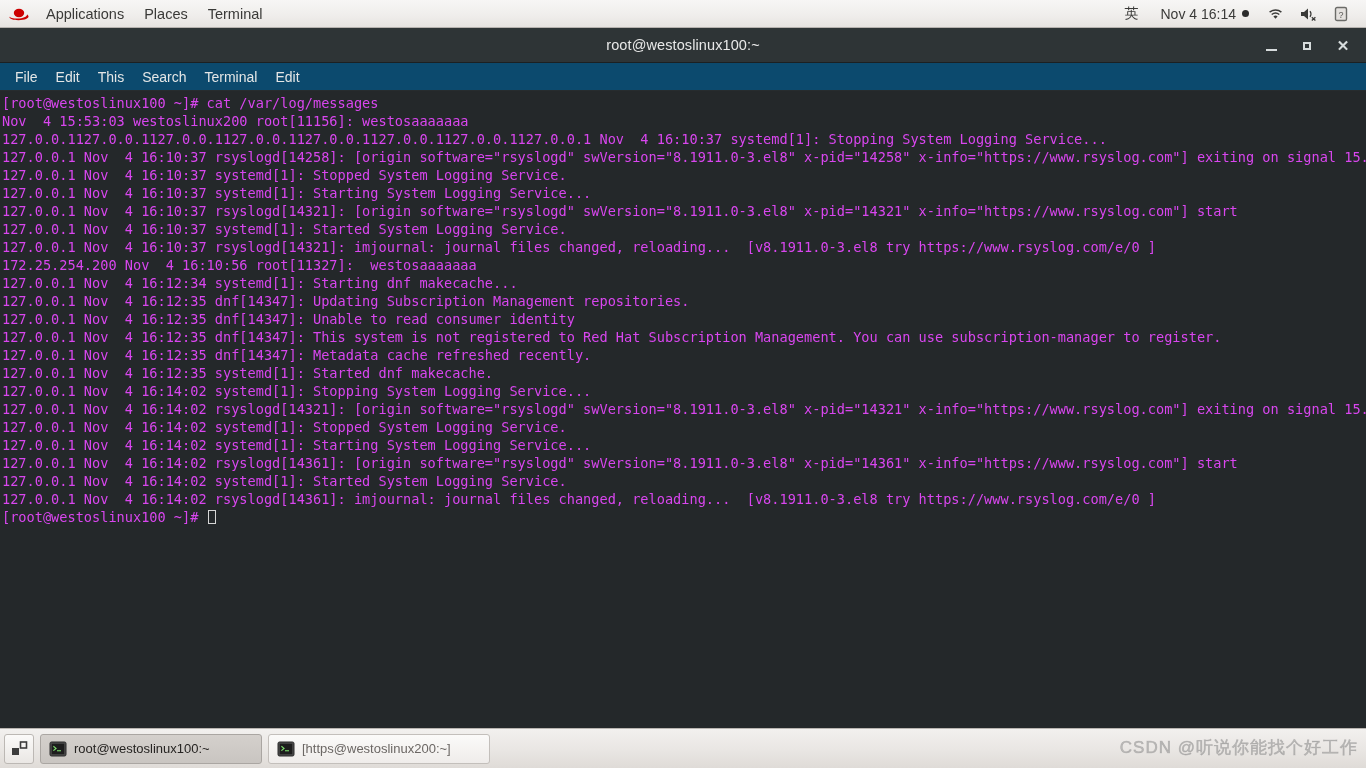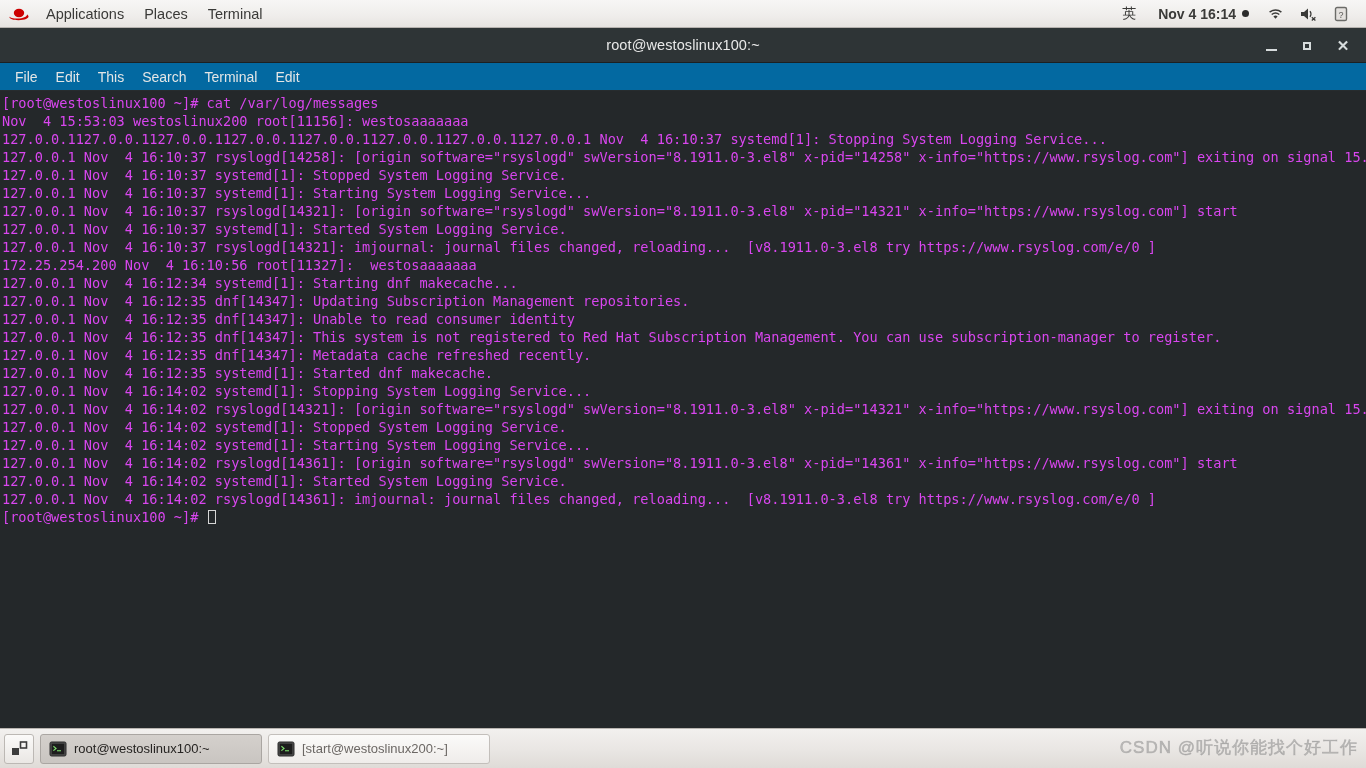--- a/index.html
+++ b/index.html
@@ -18,21 +18,21 @@
     display:flex; align-items:center;
   }
   .tp-left{ display:flex; align-items:center; height:100%; }
   .tp-right{ margin-left:auto; display:flex; align-items:center; height:100%; padding-right:10px; }
   .tp-item{
     height:100%; display:flex; align-items:center; padding:8px 10px;
     font-size:14.5px; color:#3a3a38; white-space:nowrap;
   }
   #redhat-logo{ padding:0 6px 0 8px; display:flex; align-items:center; }
   .tp-right .tp-item{ padding:0 8px; font-size:14px; color:#3a3a38; }
-  #clock-item{ padding:0 10px;font-weight:bold; }
+  #clock-item{ padding:0 10px; }
   .rec-dot{
     display:inline-block; width:7px; height:7px; border-radius:50%;
     background:#2b2b2b; margin-left:6px; vertical-align:middle;
   }
   #ime-item{ font-size:14px; padding:0 12px; }
 
   
   #terminal-window{
     position:absolute; left:0; top:28px; width:1366px; height:700px;
     background:#24282a;
@@ -53,21 +53,21 @@
   }
   .win-btn{
     width:34px; height:28px; display:flex; align-items:center; justify-content:center;
     color:#d6dbdc; font-size:14px; cursor:default; border-radius:2px;
   }
   .glyph-min{ display:block; width:11px; height:2px; background:#d6dbdc; margin-top:8px; }
   .glyph-max{ display:block; width:8px; height:8px; border:2px solid #d6dbdc; }
   .glyph-close{ font-size:15px; line-height:1; font-weight:bold; }
 
   #menubar{
-    height:28px; flex:0 0 28px; background:#0369a1;
+    height:28px; flex:0 0 28px; background:#0c4a6e;
     display:flex; align-items:center; padding-left:6px;
     border-bottom:1px solid #272c2e;
   }
   .menu-entry{
     font-size:14px; color:#e4e6e6; padding:3px 9px; border-radius:2px; cursor:default;
   }
 
   #terminal-body{
     flex:1 1 auto; background:#24282a; overflow:hidden;
     padding:3px 0 0 2px;
@@ -220,20 +220,20 @@
           </svg></span>
         <span class="task-label">root@westoslinux100:~</span>
       </div>
       <div class="task-btn">
         <span class="task-icon"><svg width="18" height="18" viewBox="0 0 18 18">
             <rect x="1" y="2" width="16" height="14" rx="1.5" fill="#4a4a4a" stroke="#2c2c2c"></rect>
             <rect x="2.8" y="3.8" width="12.4" height="10.4" fill="#1d1d1d"></rect>
             <path d="M4.4 6.2 L7 8.4 L4.4 10.6" stroke="#7ddc6e" stroke-width="1.2" fill="none"></path>
             <rect x="8" y="10.2" width="4" height="1.1" fill="#7ddc6e"></rect>
           </svg></span>
-        <span class="task-label">[start@westoslinux200:~]</span>
+        <span class="task-label">[https@westoslinux200:~]</span>
       </div>
     </div>
 </div>
 
 <div id="watermark">
   <span>CSDN @听说你能找个好工作</span>
 </div>
 
 </body></html>

